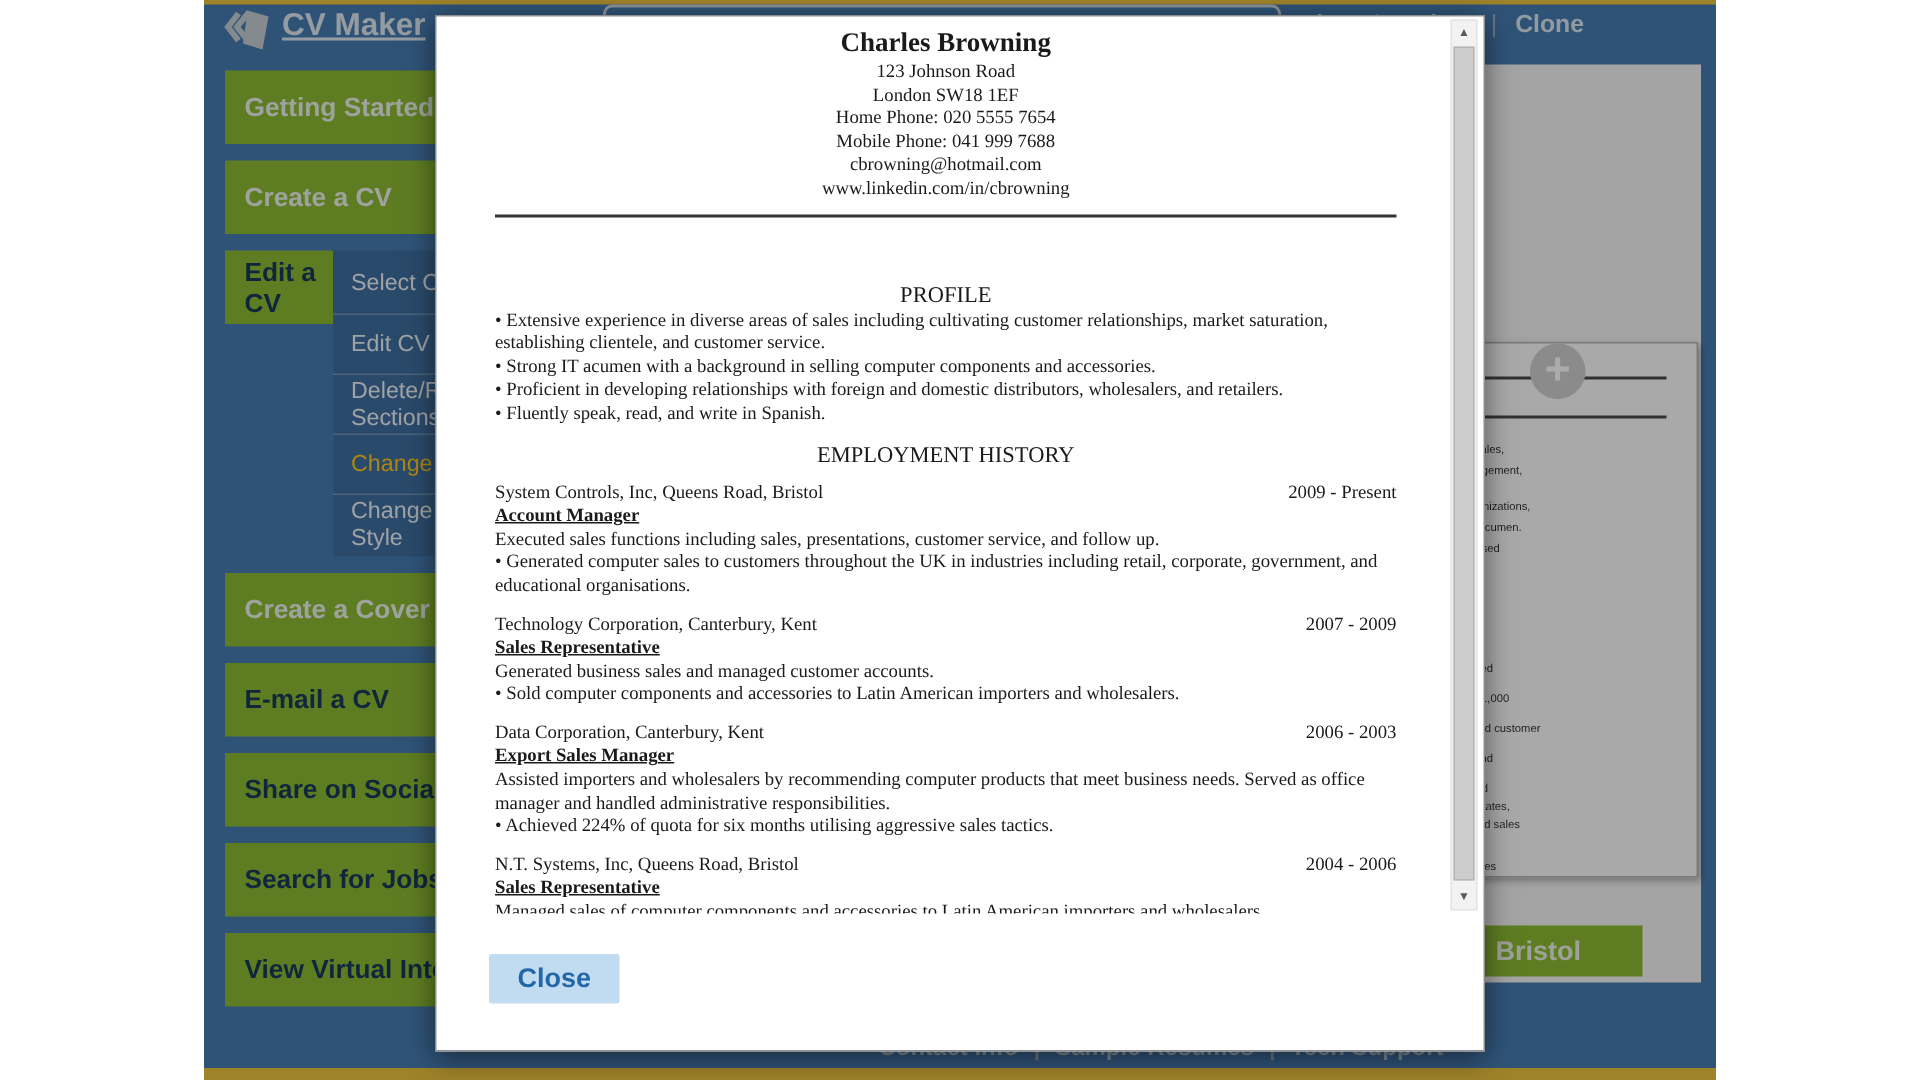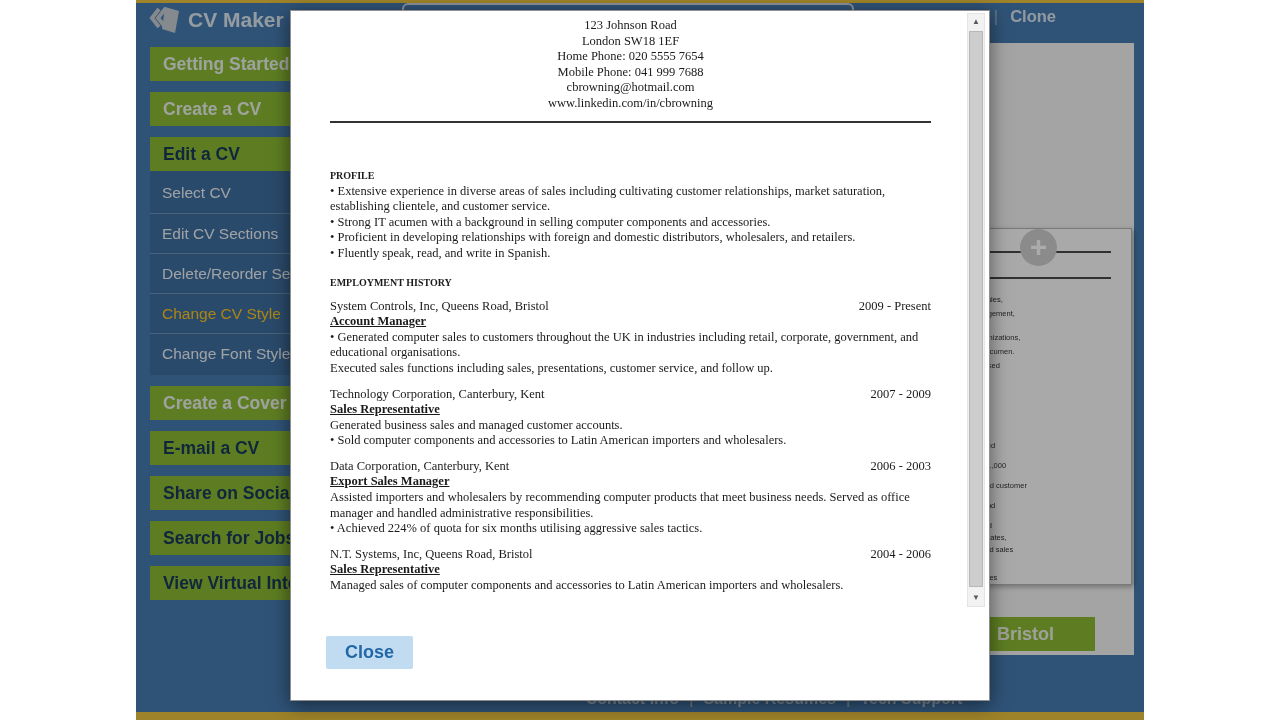--- a/index.html
+++ b/index.html
@@ -8,39 +8,39 @@
     width:1280px; height:720px; background:#ffffff; overflow:hidden;
     font-family:"Liberation Sans", sans-serif;
   }
   .screen { position:relative; width:1280px; height:720px; background:#fff; }
 
   
   .page { position:absolute; left:136px; top:0; width:1008px; height:720px; background:#477cb2; overflow:hidden; }
   .gold-top { position:absolute; left:0; right:0; top:0; height:3px; background:#eec33f; }
   .gold-bottom { position:absolute; left:0; right:0; bottom:0; height:8px; background:#eec33f; }
 
-  .logo { position:absolute; left:13px; top:5px; display:flex; align-items:center; gap:5px;
-          color:#dde8f1; font-weight:bold; font-size:21px; }
+  .logo { position:absolute; left:13px; top:5px; display:flex; gap:5px;
+          color:#dde8f1; font-weight:bold; font-size:21px;text-decoration:underline; }
   .logo svg { display:block; }
 
   .search-outline { position:absolute; left:266px; top:3px; width:452px; height:26px;
                     border:2px solid #cfd9e2; border-radius:6px; }
 
   .top-menu { position:absolute; top:7px; right:88px; display:flex; gap:12px;
               font-size:16.5px; font-weight:bold; color:#d9e6f0; }
   .menu-sep { color:#9fb6c8; font-weight:normal; }
   .menu-item { cursor:pointer; }
 
   
   .sidebar { position:absolute; left:14px; top:47px; width:211px; display:flex; flex-direction:column; gap:11px; }
-  .sbtn { height:34px; background:#8cbb33; font-size:17.5px; font-weight:bold;
+  .sbtn { height:49px; background:#8cbb33; font-size:17.5px; font-weight:bold;
           padding-left:13px; display:flex; align-items:center; cursor:pointer; }
   .sbtn.light { color:#eef3ec; }
   .sbtn.dark  { color:#17395c; }
-  .sgroup { display:flex; flex-direction:column; }
+  .sgroup { display:flex; flex-direction:row; }
   .subpanel { background:#3f6fa0; padding:2px 0; }
   .sub-item { height:40px; display:flex; align-items:center; padding-left:12px;
               font-size:15.5px; color:#edf2f6; cursor:pointer; }
   .sub-item + .sub-item { border-top:1px solid rgba(255,255,255,0.25); }
   .sub-item.hl { color:#ffc61e; }
 
   
   .content-box { position:absolute; left:224px; top:43px; width:774px; height:612px; background:#f5f5f5; }
   .thumb { position:absolute; left:828px; top:228px; width:168px; height:357px; background:#fdfdfd;
            border:1px solid #b5b5b5; box-shadow:2px 2px 5px rgba(0,0,0,0.3); padding:22px 0 0 4px; overflow:hidden; }
@@ -72,21 +72,21 @@
   .sb-up { top:0; } .sb-down { bottom:0; }
   .sb-thumb { position:absolute; left:1px; top:17px; width:14px; height:556px;
               background:#cdcdcd; border:1px solid #b7b7b7; cursor:pointer; }
 
   
   .cv-doc { font-family:"Liberation Serif", serif; color:#1a1a1a; padding:5px 36px 0 37px;
             font-size:12.5px; line-height:15.6px; }
   .cv-name { text-align:center; font-size:18px; line-height:20px; font-weight:bold; margin-bottom:2px; }
   .cv-contact { text-align:center; }
   .cv-rule { border-top:2px solid #333; margin-top:9px; }
-  .cv-h { font-weight:bold; font-size:10px; line-height:17px; }
+  .cv-h { text-align:center; font-weight:normal; font-size:15px; line-height:17px; }
   .cv-h.profile { margin-top:44px; }
   .cv-h.employment { margin-top:12px; }
   .job { margin-top:10px; }
   .job:first-of-type { margin-top:8px; }
   .job-head { display:flex; justify-content:space-between; }
   .job-title { font-weight:bold;text-decoration:underline; }
 
   .close-btn { position:absolute; left:35px; top:625px; width:87px; height:33px; background:#c1dbf0;
                color:#2268a8; font-weight:bold; font-size:18px; text-align:center; line-height:33px;
                border-radius:2px; cursor:pointer; }
@@ -171,20 +171,21 @@
     <div class="footer-links"><span class="footer-link">Contact Info</span><span class="footer-sep">|</span><span class="footer-link">Sample Resumes</span><span class="footer-sep">|</span><span class="footer-link">Tech Support</span></div>
 
     <div class="gold-bottom"></div>
 
     <div class="overlay"></div>
   </div>
 
   <div class="modal">
     <div class="preview">
       <div class="cv-doc">
+        <div class="cv-name">Charles Browning</div>
         <div class="cv-contact">
             <div>123 Johnson Road</div>
             <div>London SW18 1EF</div>
             <div>Home Phone: 020 5555 7654</div>
             <div>Mobile Phone: 041 999 7688</div>
             <div>cbrowning@hotmail.com</div>
             <div>www.linkedin.com/in/cbrowning</div>
           </div>
         <div class="cv-rule"></div>
         <div class="cv-h profile">PROFILE</div>
@@ -195,22 +196,22 @@
             <div>• Fluently speak, read, and write in Spanish.</div>
           </div>
         <div class="cv-h employment">EMPLOYMENT HISTORY</div>
         <div id="jobs">
             <div class="job">
               <div class="job-head">
                 <span>System Controls, Inc, Queens Road, Bristol</span>
                 <span>2009 - Present</span>
               </div>
               <div class="job-title">Account Manager</div>
+              <div>Executed sales functions including sales, presentations, customer service, and follow up.</div>
               <div>• Generated computer sales to customers throughout the UK in industries including retail, corporate, government, and educational organisations.</div>
-              <div>Executed sales functions including sales, presentations, customer service, and follow up.</div>
             </div>
             <div class="job">
               <div class="job-head">
                 <span>Technology Corporation, Canterbury, Kent</span>
                 <span>2007 - 2009</span>
               </div>
               <div class="job-title">Sales Representative</div>
               <div>Generated business sales and managed customer accounts.</div>
               <div>• Sold computer components and accessories to Latin American importers and wholesalers.</div>
             </div>

